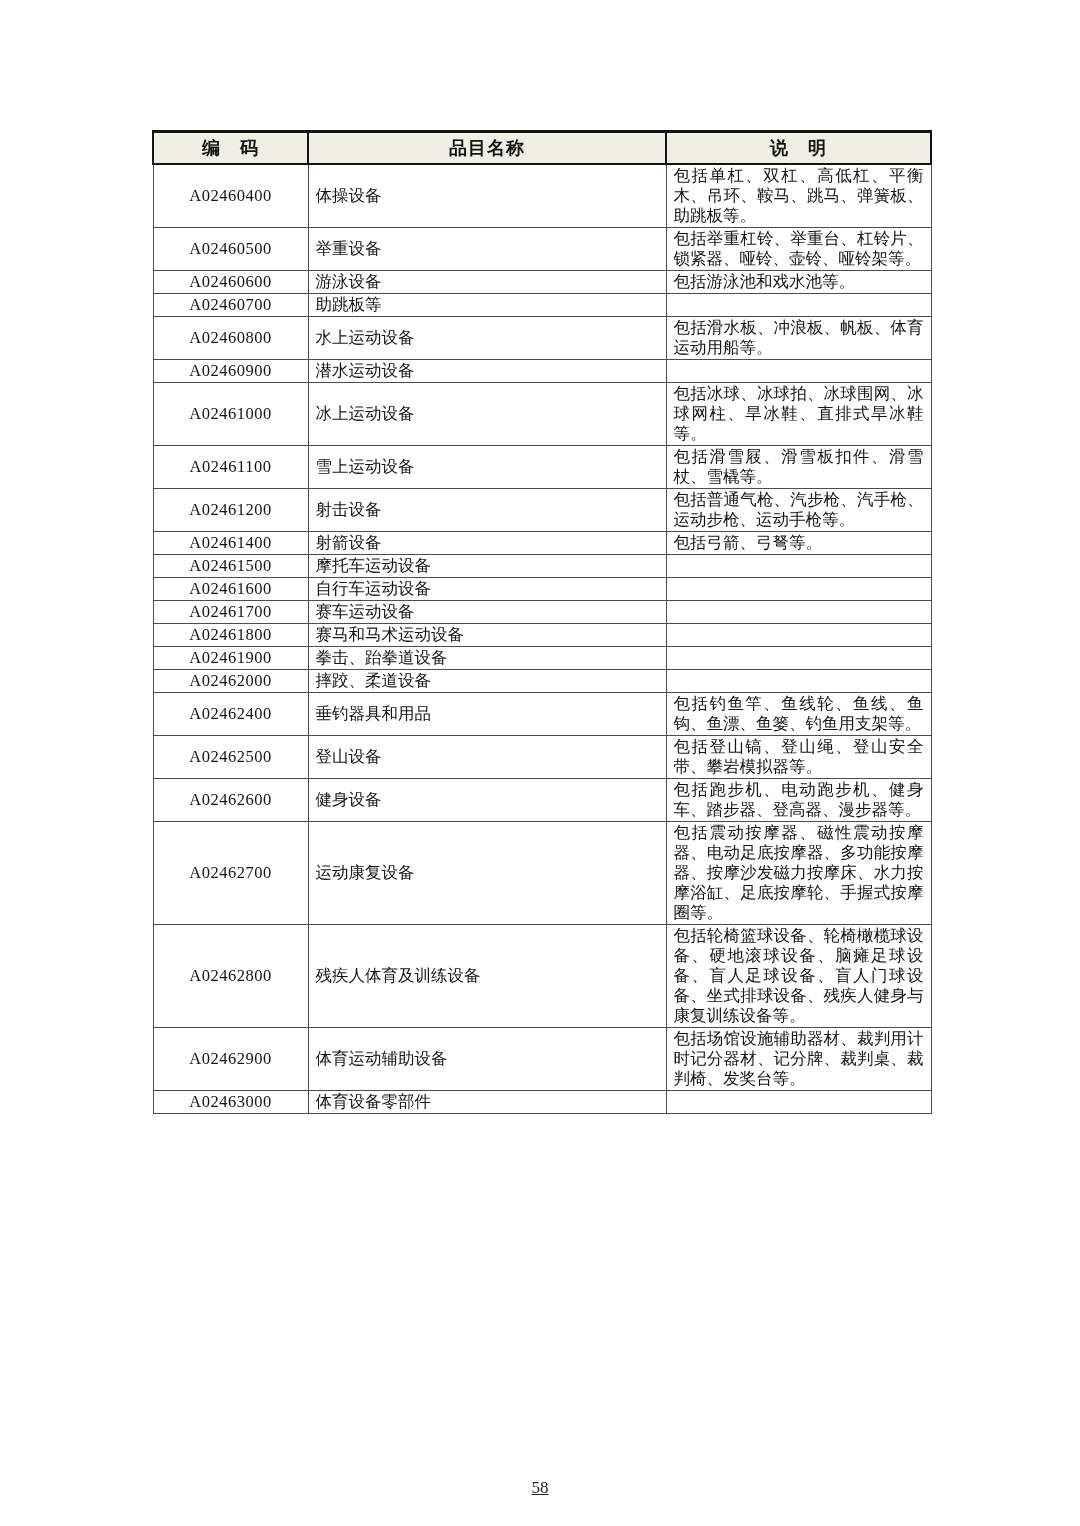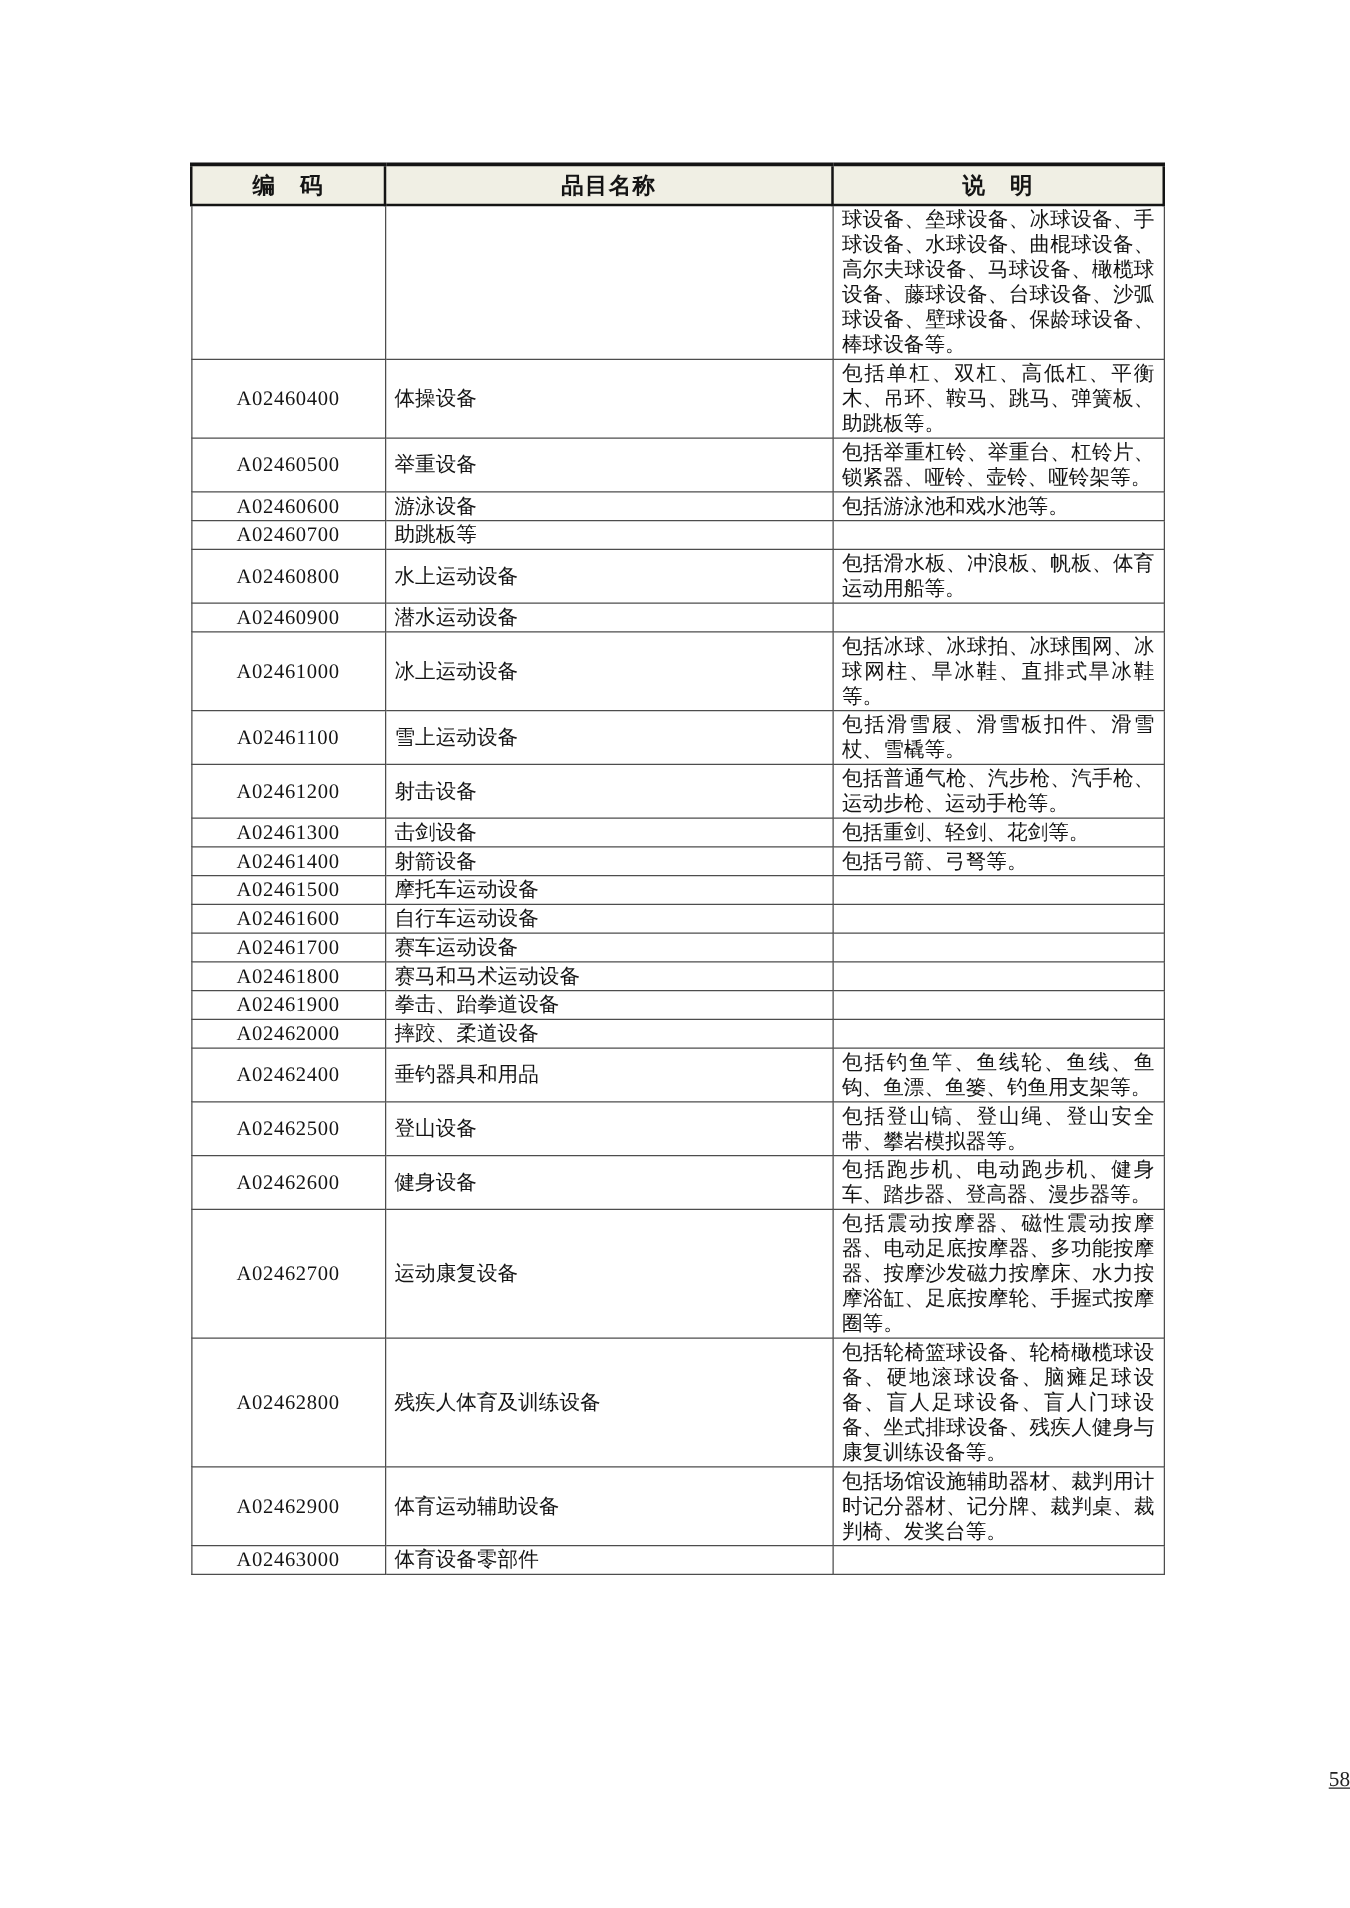--- a/index.html
+++ b/index.html
@@ -61,23 +61,23 @@
     white-space: nowrap;
     margin-left: 12px;
   }
   td.desc-cell {
     text-align: justify;
     text-justify: inter-ideograph;
   }
   .footer {
     position: absolute;
     left: 0;
-    top: 1414px;
+    top: 1478px;
     width: 100%;
-    text-align: right;
+    text-align: center;
     font-size: 17px;
     color: #222;
     text-decoration: underline;
   }
 </style>
 </head>
 <body>
 
 <div class="page">
 
@@ -89,25 +89,20 @@
     </colgroup>
     <thead>
       <tr>
         <th>编　码</th>
         <th>品目名称</th>
         <th>说　明</th>
       </tr>
     </thead>
     <tbody id="table-body">
         <tr>
-          <td class="code-cell"></td>
-          <td class="name-cell"></td>
-          <td class="desc-cell">球设备、垒球设备、冰球设备、手球设备、水球设备、曲棍球设备、高尔夫球设备、马球设备、橄榄球设备、藤球设备、台球设备、沙弧球设备、壁球设备、保龄球设备、棒球设备等。</td>
-        </tr>
-        <tr>
           <td class="code-cell">A02460400</td>
           <td class="name-cell">体操设备</td>
           <td class="desc-cell">包括单杠、双杠、高低杠、平衡木、吊环、鞍马、跳马、弹簧板、助跳板等。</td>
         </tr>
         <tr>
           <td class="code-cell">A02460500</td>
           <td class="name-cell">举重设备</td>
           <td class="desc-cell">包括举重杠铃、举重台、杠铃片、锁紧器、哑铃、壶铃、哑铃架等。</td>
         </tr>
         <tr>
@@ -139,25 +134,20 @@
           <td class="code-cell">A02461100</td>
           <td class="name-cell">雪上运动设备</td>
           <td class="desc-cell">包括滑雪屐、滑雪板扣件、滑雪杖、雪橇等。</td>
         </tr>
         <tr>
           <td class="code-cell">A02461200</td>
           <td class="name-cell">射击设备</td>
           <td class="desc-cell">包括普通气枪、汽步枪、汽手枪、运动步枪、运动手枪等。</td>
         </tr>
         <tr>
-          <td class="code-cell">A02461300</td>
-          <td class="name-cell">击剑设备</td>
-          <td class="desc-cell">包括重剑、轻剑、花剑等。</td>
-        </tr>
-        <tr>
           <td class="code-cell">A02461400</td>
           <td class="name-cell">射箭设备</td>
           <td class="desc-cell">包括弓箭、弓弩等。</td>
         </tr>
         <tr>
           <td class="code-cell">A02461500</td>
           <td class="name-cell">摩托车运动设备</td>
           <td class="desc-cell"></td>
         </tr>
         <tr>

